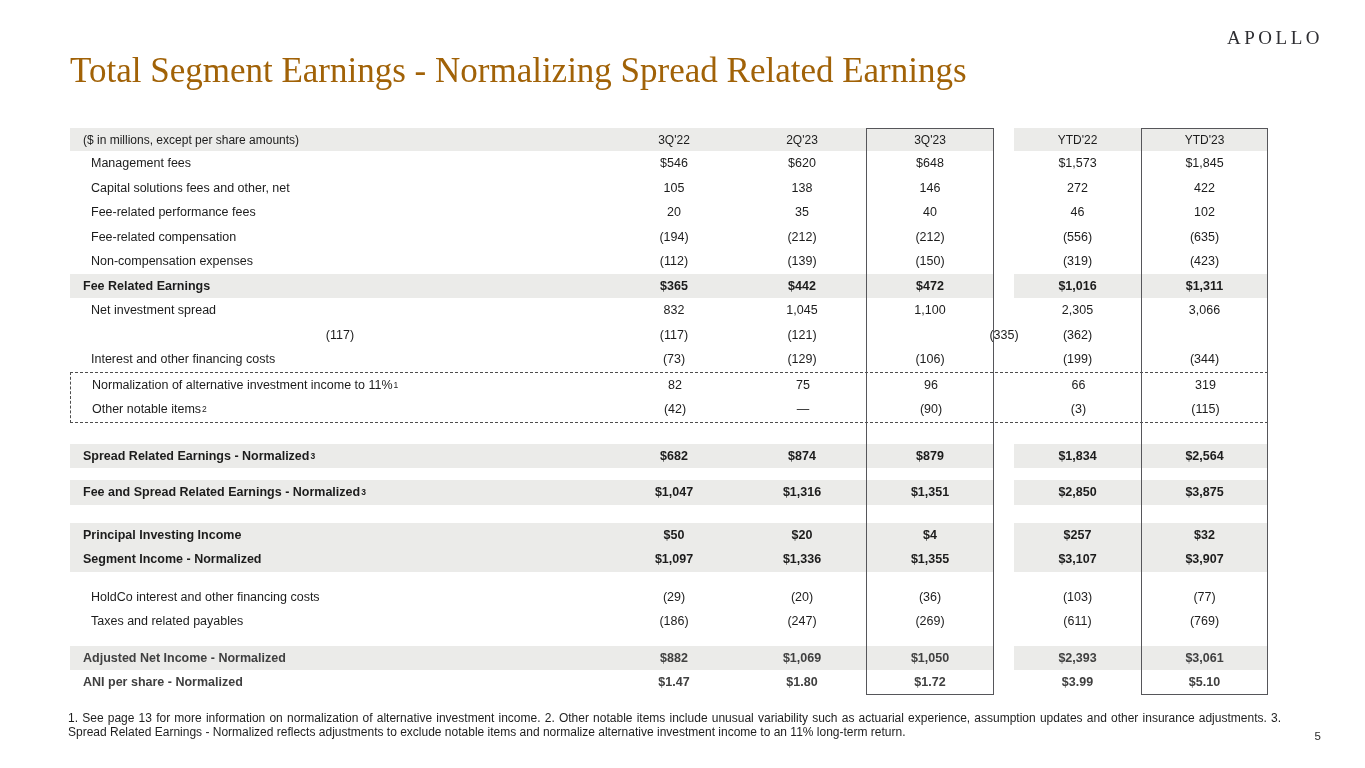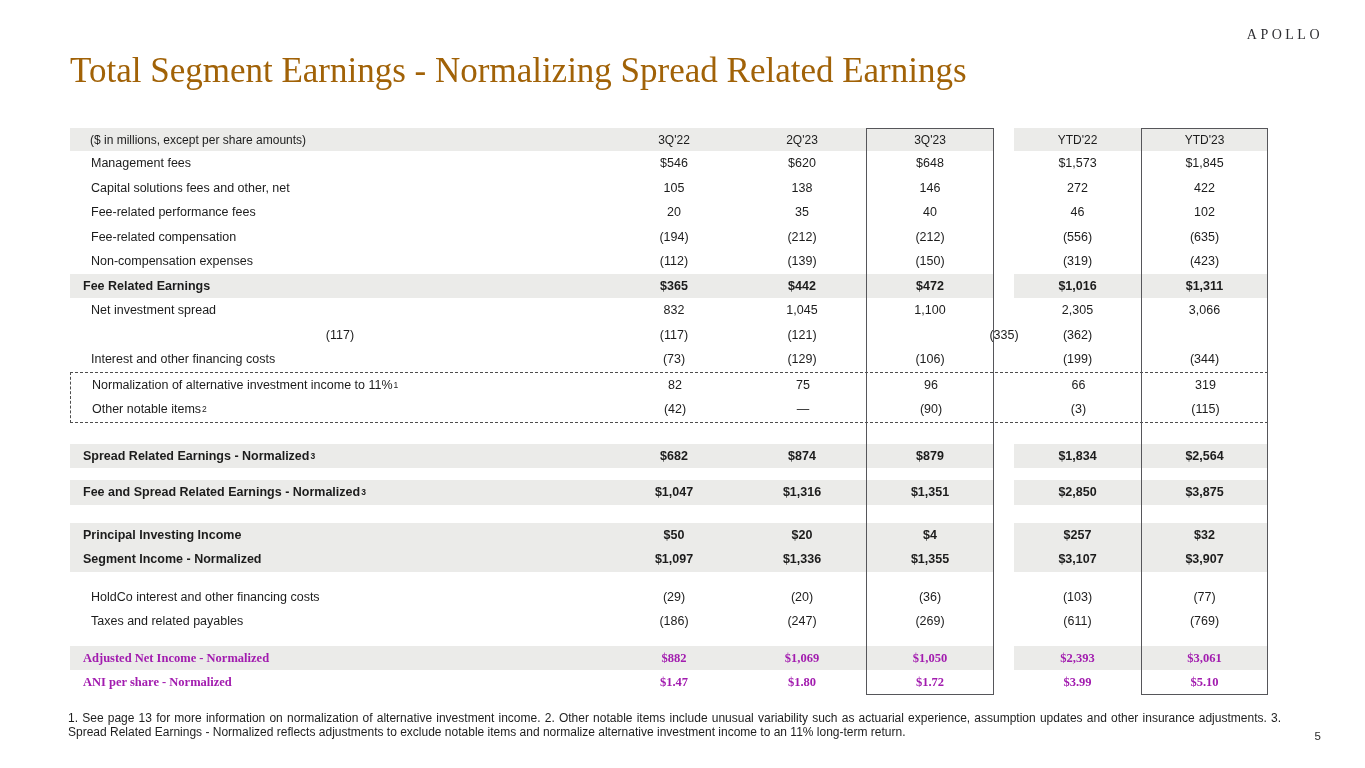--- a/index.html
+++ b/index.html
@@ -1,31 +1,31 @@
 <!DOCTYPE html>
 <html><head>
 <meta charset="utf-8">
 <style>
   html,body{margin:0;padding:0;background:#fff;}
   .slide{position:relative;width:1365px;height:768px;background:#ffffff;overflow:hidden;
          font-family:"Liberation Sans",sans-serif;color:#1c1c1c;}
   .logo{position:absolute;top:27px;right:42px;font-family:"Liberation Serif",serif;
-        font-size:14px;letter-spacing:3.5px;color:#2e2e32;font-weight:400;}
+        font-size:19px;letter-spacing:3.5px;color:#2e2e32;font-weight:400;}
   .title{position:absolute;top:51px;left:70px;font-family:"Liberation Serif",serif;
          font-size:35px;font-weight:400;color:#a16207;white-space:nowrap;}
   .table{position:absolute;left:70px;top:128px;width:1198px;}
   .row{display:grid;grid-template-columns:540px 128px 128px 128px 20px 127px 127px;
        height:24.5px;font-size:12.5px;}
   .row .c{display:flex;align-items:center;justify-content:center;height:100%;line-height:1;}
   .row .label{justify-content:flex-start;text-align:left;padding-left:21px;white-space:nowrap;}
   .row.header{height:23px;font-size:12px;}
-  .row.header .label{padding-left:20px;}
+  .row.header .label{padding-left:13px;}
   .row.total .label,.row.green-total .label,.row.green-item .label{padding-left:13px;}
   .row.total,.row.green-total,.row.green-item{font-weight:bold;}
-  .row.green-total,.row.green-item{color:#a21caf;font-family:Liberation Serif, serif;}
+  .row.green-total,.row.green-item{color:#404040;}
   .row.shaded .c{background:#ebebe9;}
   .row.shaded .gapcell{background:transparent;}
   sup{font-size:8.5px;line-height:0;vertical-align:super;margin-left:1px;}
   .dashed-group{border:1px dashed #4e4e4e;}
   .colbox{position:absolute;top:0;bottom:0;border:1px solid #56565a;
           pointer-events:none;box-sizing:border-box;}
   .colbox.q323{left:796px;width:128px;}
   .colbox.ytd23{left:1071px;width:127px;}
   .footnote{position:absolute;left:68px;top:712px;width:1213px;font-size:12px;
             line-height:13.5px;color:#1e1e1e;text-align:justify;}

